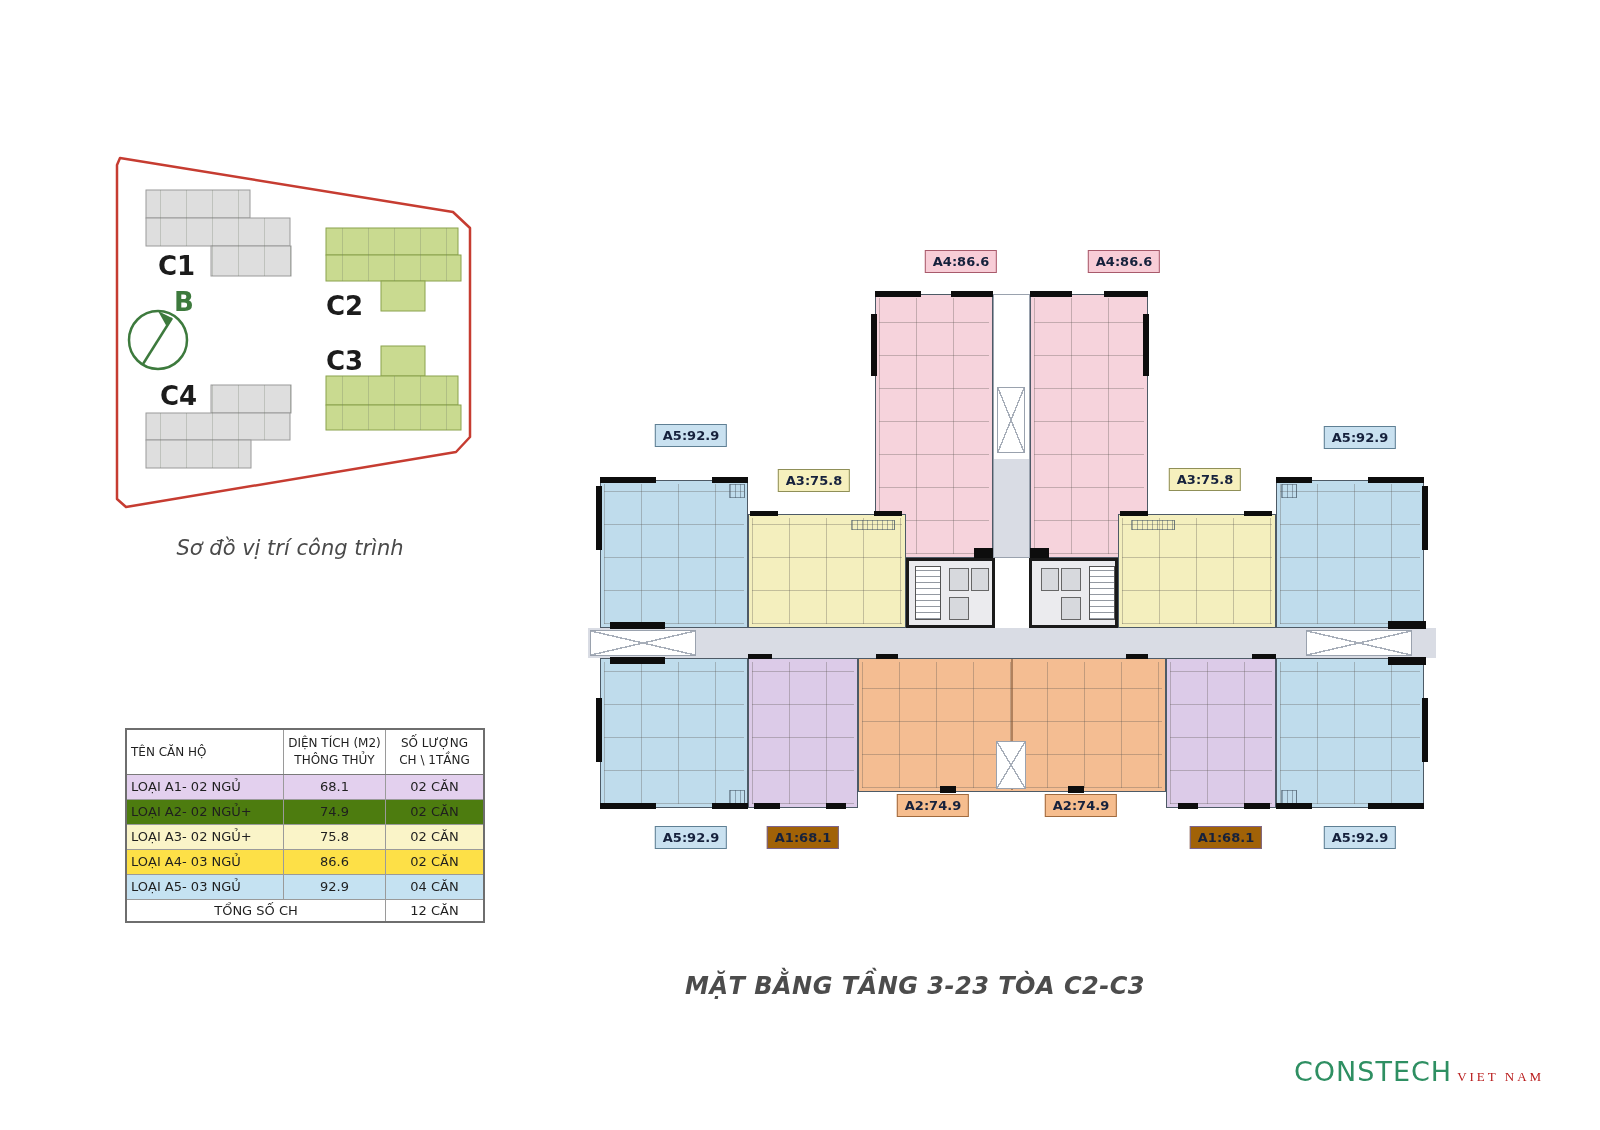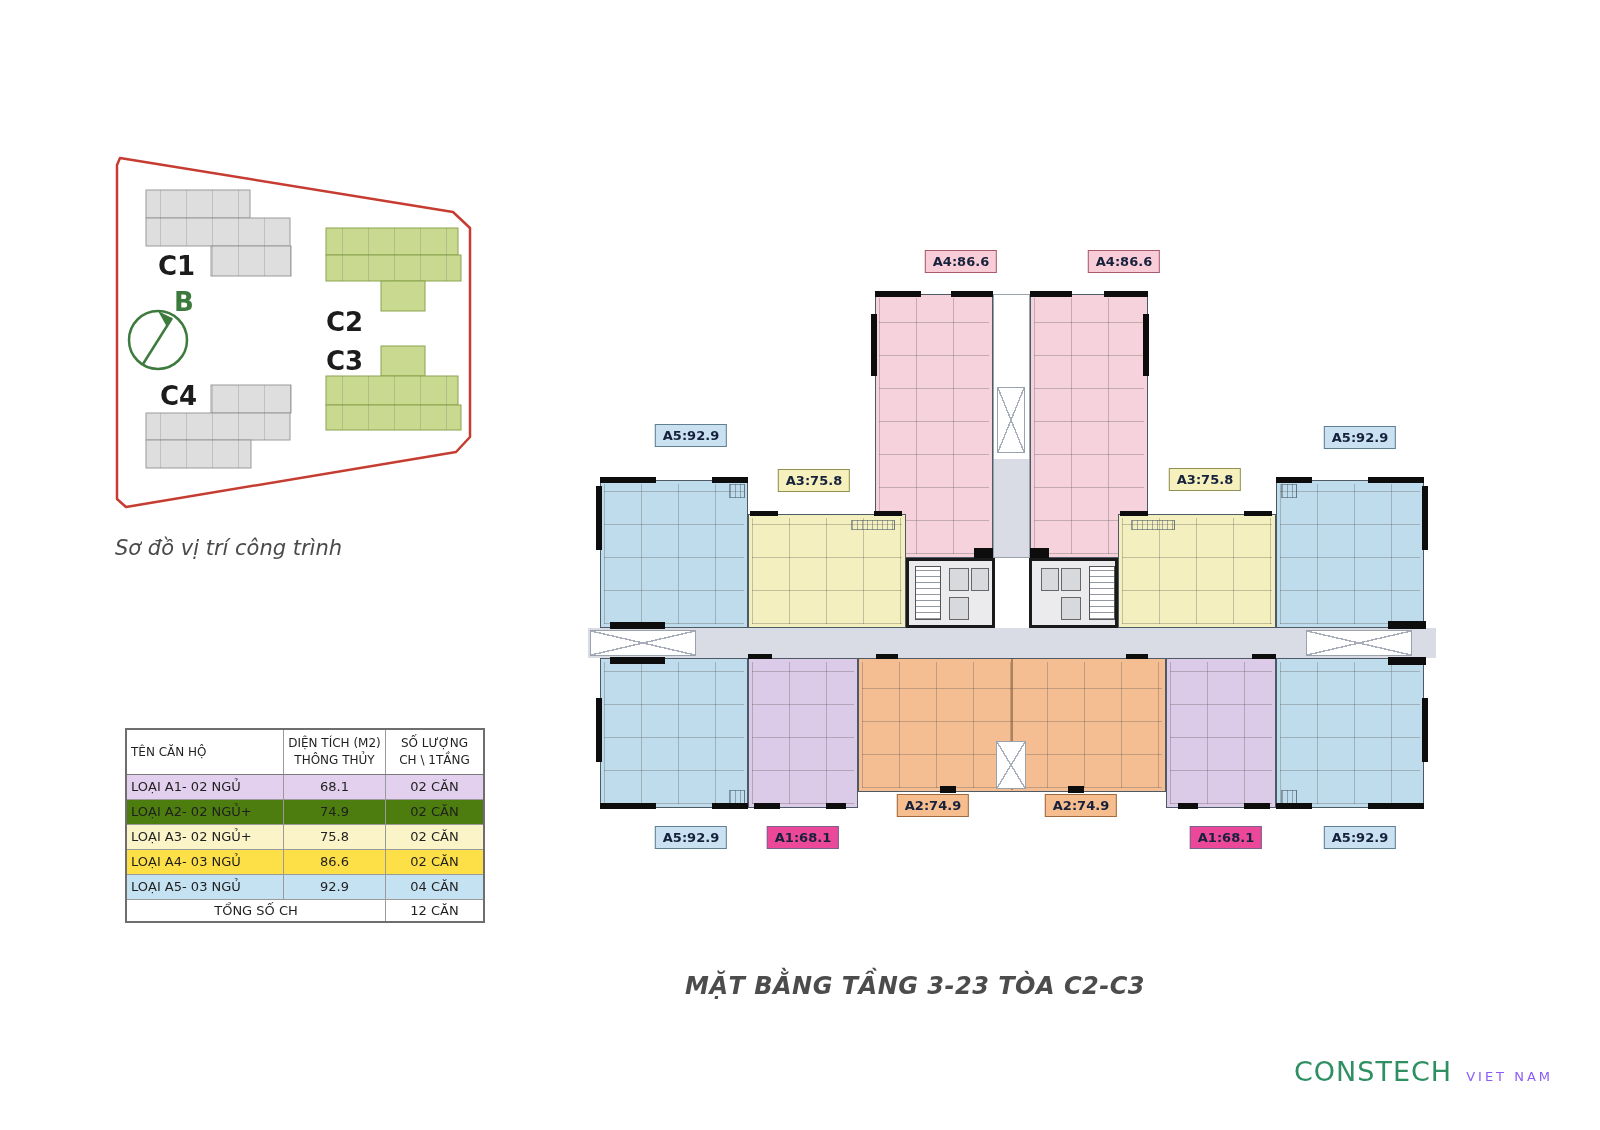--- a/index.html
+++ b/index.html
@@ -2,21 +2,21 @@
 <html><head>
 <meta charset="utf-8">
 <style>
   html,body{margin:0;padding:0;background:#fff;}
   body{font-family:"DejaVu Sans","Liberation Sans",sans-serif;}
   #canvas{position:relative;width:1600px;height:1130px;background:#fff;overflow:hidden;}
 
   
   .site-label{position:absolute;font-weight:bold;font-size:26px;color:#1c1c1c;line-height:1;}
   .compass-b{color:#3d7a3d;}
-  .site-caption{position:absolute;left:115px;top:536px;width:350px;
+  .site-caption{position:absolute;left:115px;top:536px;width:350px;text-align:center;
     font-style:italic;font-size:21px;color:#4a4a4a;}
 
   
   .stable{position:absolute;left:125px;top:728px;width:360px;border:2px solid #6e6e6e;
     box-sizing:border-box;color:#1f1f1f;background:#fff;}
   .t-title{height:38px;line-height:38px;text-align:center;font-weight:bold;font-size:13.5px;
     border-bottom:1.5px solid #7a7a7a;white-space:nowrap;}
   .t-head{display:flex;height:44px;border-bottom:1.5px solid #7a7a7a;font-size:12px;}
   .t-row{display:flex;height:24px;line-height:24px;font-size:13px;border-bottom:1px solid #9a9a9a;}
   .t-foot{display:flex;height:21px;line-height:21px;font-size:13px;}
@@ -44,30 +44,30 @@
       linear-gradient(to bottom right,transparent calc(50% - .7px),#a7aeb9 calc(50% - .7px) calc(50% + .7px),transparent calc(50% + .7px));}
   .hatch{position:absolute;border:1px solid rgba(70,85,100,.55);box-sizing:border-box;
     background:repeating-linear-gradient(90deg,rgba(70,85,100,.45) 0 1px,transparent 1px 5px);}
   .stair{position:absolute;background-color:#fff;border:1px solid #555;box-sizing:border-box;
     background-image:repeating-linear-gradient(0deg,rgba(60,70,85,.55) 0 1px,transparent 1px 6px);}
   .lift{position:absolute;background:#d7d9dd;border:1px solid #666;box-sizing:border-box;}
   .odiv{position:absolute;background:rgba(120,80,50,.55);}
   .plabel{position:absolute;transform:translateX(-50%);font-weight:bold;font-size:13px;
     color:#16213c;padding:4px 7px;border:1.4px solid #555;white-space:nowrap;line-height:1;z-index:5;}
   .lp{background:#f8cdd7;border-color:#a85a6b;margin-left:32px;} .lb{background:#c9e1f0;border-color:#5f7f93;}
-  .ly{background:#f6f0bd;border-color:#8f8f58;} .lpu{background:#ec4899;border-color:#7a638f;}
+  .ly{background:#f6f0bd;border-color:#8f8f58;} .lpu{background:#a16207;border-color:#7a638f;}
   .lo{background:#f6bd8e;border-color:#a06a3e;}
 
   
   .notes{position:absolute;left:738px;top:872px;font-style:italic;font-size:19px;color:#383838;line-height:31px;}
   .plan-title{position:absolute;left:640px;top:972px;width:550px;text-align:center;
     font-weight:bold;font-style:italic;font-size:24px;color:#4c4c4c;letter-spacing:.5px;}
   .logo{position:absolute;left:1294px;top:1058px;display:flex;align-items:baseline;}
   .logo-brand{font-size:27px;color:#2e8f62;letter-spacing:1px;line-height:1;}
-  .logo-suffix{font-size:13px;color:#8b5cf6;letter-spacing:3px;margin-left:14px;}
+  .logo-suffix{font-size:13px;color:#b91c1c;letter-spacing:3px;margin-left:5px;font-family:Liberation Serif, serif;}
 </style>
 </head>
 <body>
 
 <div id="canvas">
 
   <svg style="position:absolute;left:108px;top:140px;" width="380" height="440" viewBox="0 0 380 440">
     <defs>
       <pattern id="vlines" width="26" height="30" patternUnits="userSpaceOnUse">
         <path d="M0 0 V30" stroke="rgba(110,118,100,0.55)" stroke-width="1"></path>
@@ -111,21 +111,21 @@
     </g>
 
     <g stroke="#3d7a3d" stroke-width="2.5" fill="none">
       <circle cx="50" cy="200" r="29"></circle>
       <line x1="35" y1="224" x2="64" y2="178"></line>
       <polygon points="64,178 50,171 59,187" fill="#3d7a3d" stroke="none"></polygon>
     </g>
   </svg>
   <div class="site-label" style="left:158px;top:253px;">C1</div>
   <div class="site-label compass-b" style="left:174px;top:289px;">B</div>
-  <div class="site-label" style="left:326px;top:309px;">C2</div>
+  <div class="site-label" style="left:326px;top:293px;">C2</div>
   <div class="site-label" style="left:326px;top:348px;">C3</div>
   <div class="site-label" style="left:160px;top:383px;">C4</div>
   <div class="site-caption">Sơ đồ vị trí công trình</div>
 
   <div class="stable">
     <div class="t-head">
       <div class="c1">
           <span>TÊN CĂN HỘ</span>
         </div>
       <div class="c2">

